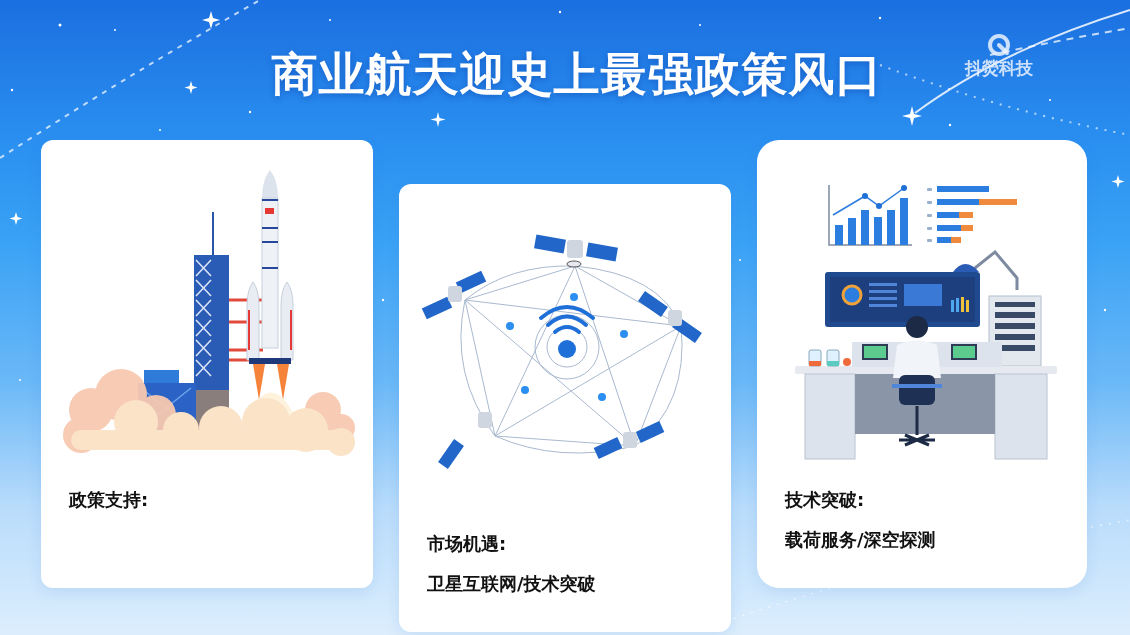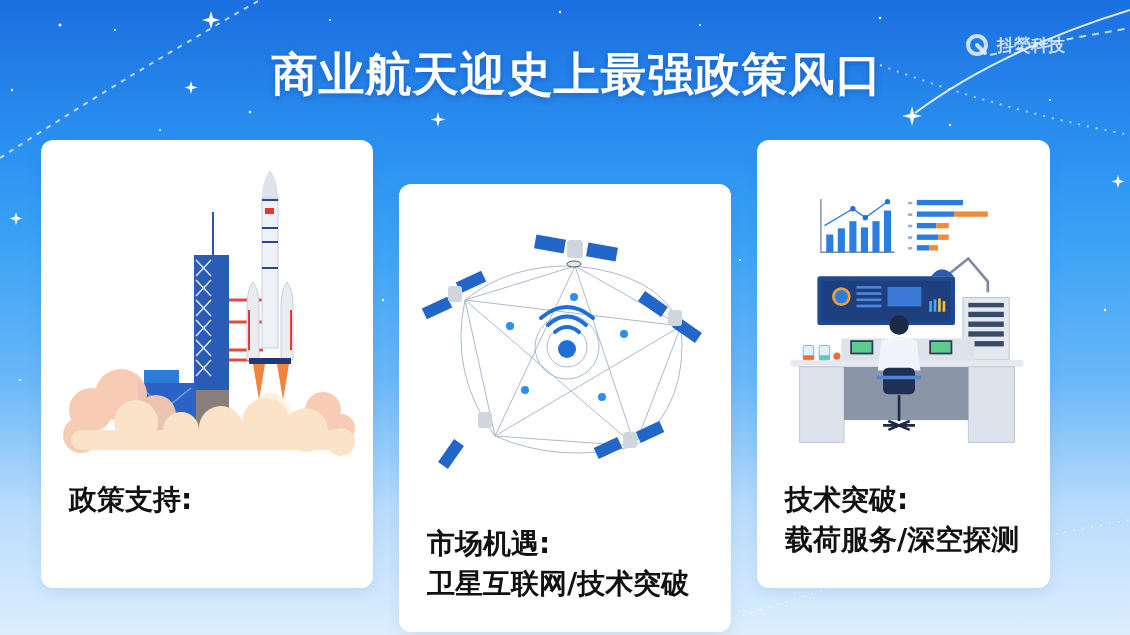--- a/index.html
+++ b/index.html
@@ -12,36 +12,36 @@
   .bg-layer { position: absolute; inset: 0; pointer-events: none; }
   .title {
     position: absolute; left: 0; right: 0; top: 44px;
     text-align: center; color: #fff;
     font-size: 46px; font-weight: bold; letter-spacing: 1px;
     text-shadow: 0 2px 6px rgba(10,60,160,0.45);
     padding-left: 24px;
   }
   .brand {
     position: absolute; left: 965px; top: 33px;
-    display: flex; align-items: center; gap: 8px;
-    color: rgba(235,242,255,0.85); font-size: 17px; font-weight: bold;
+    display: flex; align-items: center; 
+    color: rgba(235,242,255,0.85); font-size: 17px; font-weight: bold; flex-direction: column;
   }
   .brand-logo { width: 24px; height: 24px; }
   .card {
     position: absolute; top: 140px; width: 332px; height: 448px;
     background: #ffffff; border-radius: 12px;
     box-shadow: 0 4px 14px rgba(40,110,200,0.12);
   }
   .card-1 { left: 41px; }
   .card-2 { left: 399px; margin-top: 44px; }
-  .card-3 { left: 757px; width: 293px; }
+  .card-3 { left: 757px; width: 330px; border-radius: 22px; }
   .illus { position: absolute; left: 0; top: 20px; width: 100%; height: 300px; }
   .card-text {
     position: absolute; left: 28px; top: 340px; color: #111;
-    font-size: 28px; font-weight: bold; line-height: 40px;
+    font-size: 18px; font-weight: bold; line-height: 40px;
   }
 </style>
 </head>
 <body>
 
 <svg class="bg-layer" width="1130" height="635" viewBox="0 0 1130 635">
   <path d="M0 158 Q 120 80 260 0" stroke="#e6f1ff" stroke-width="2" stroke-dasharray="5 6" fill="none" opacity="0.8"></path>
   <path d="M915 113 Q 1000 50 1130 10" stroke="#eef5ff" stroke-width="2" fill="none" opacity="0.9"></path>
   <path d="M990 55 Q 1060 40 1130 28" stroke="#eef5ff" stroke-width="2" stroke-dasharray="7 6" fill="none" opacity="0.8"></path>
   <path d="M880 65 Q 1000 110 1130 135" stroke="#eef5ff" stroke-width="2" stroke-dasharray="2 7" fill="none" opacity="0.7"></path>

